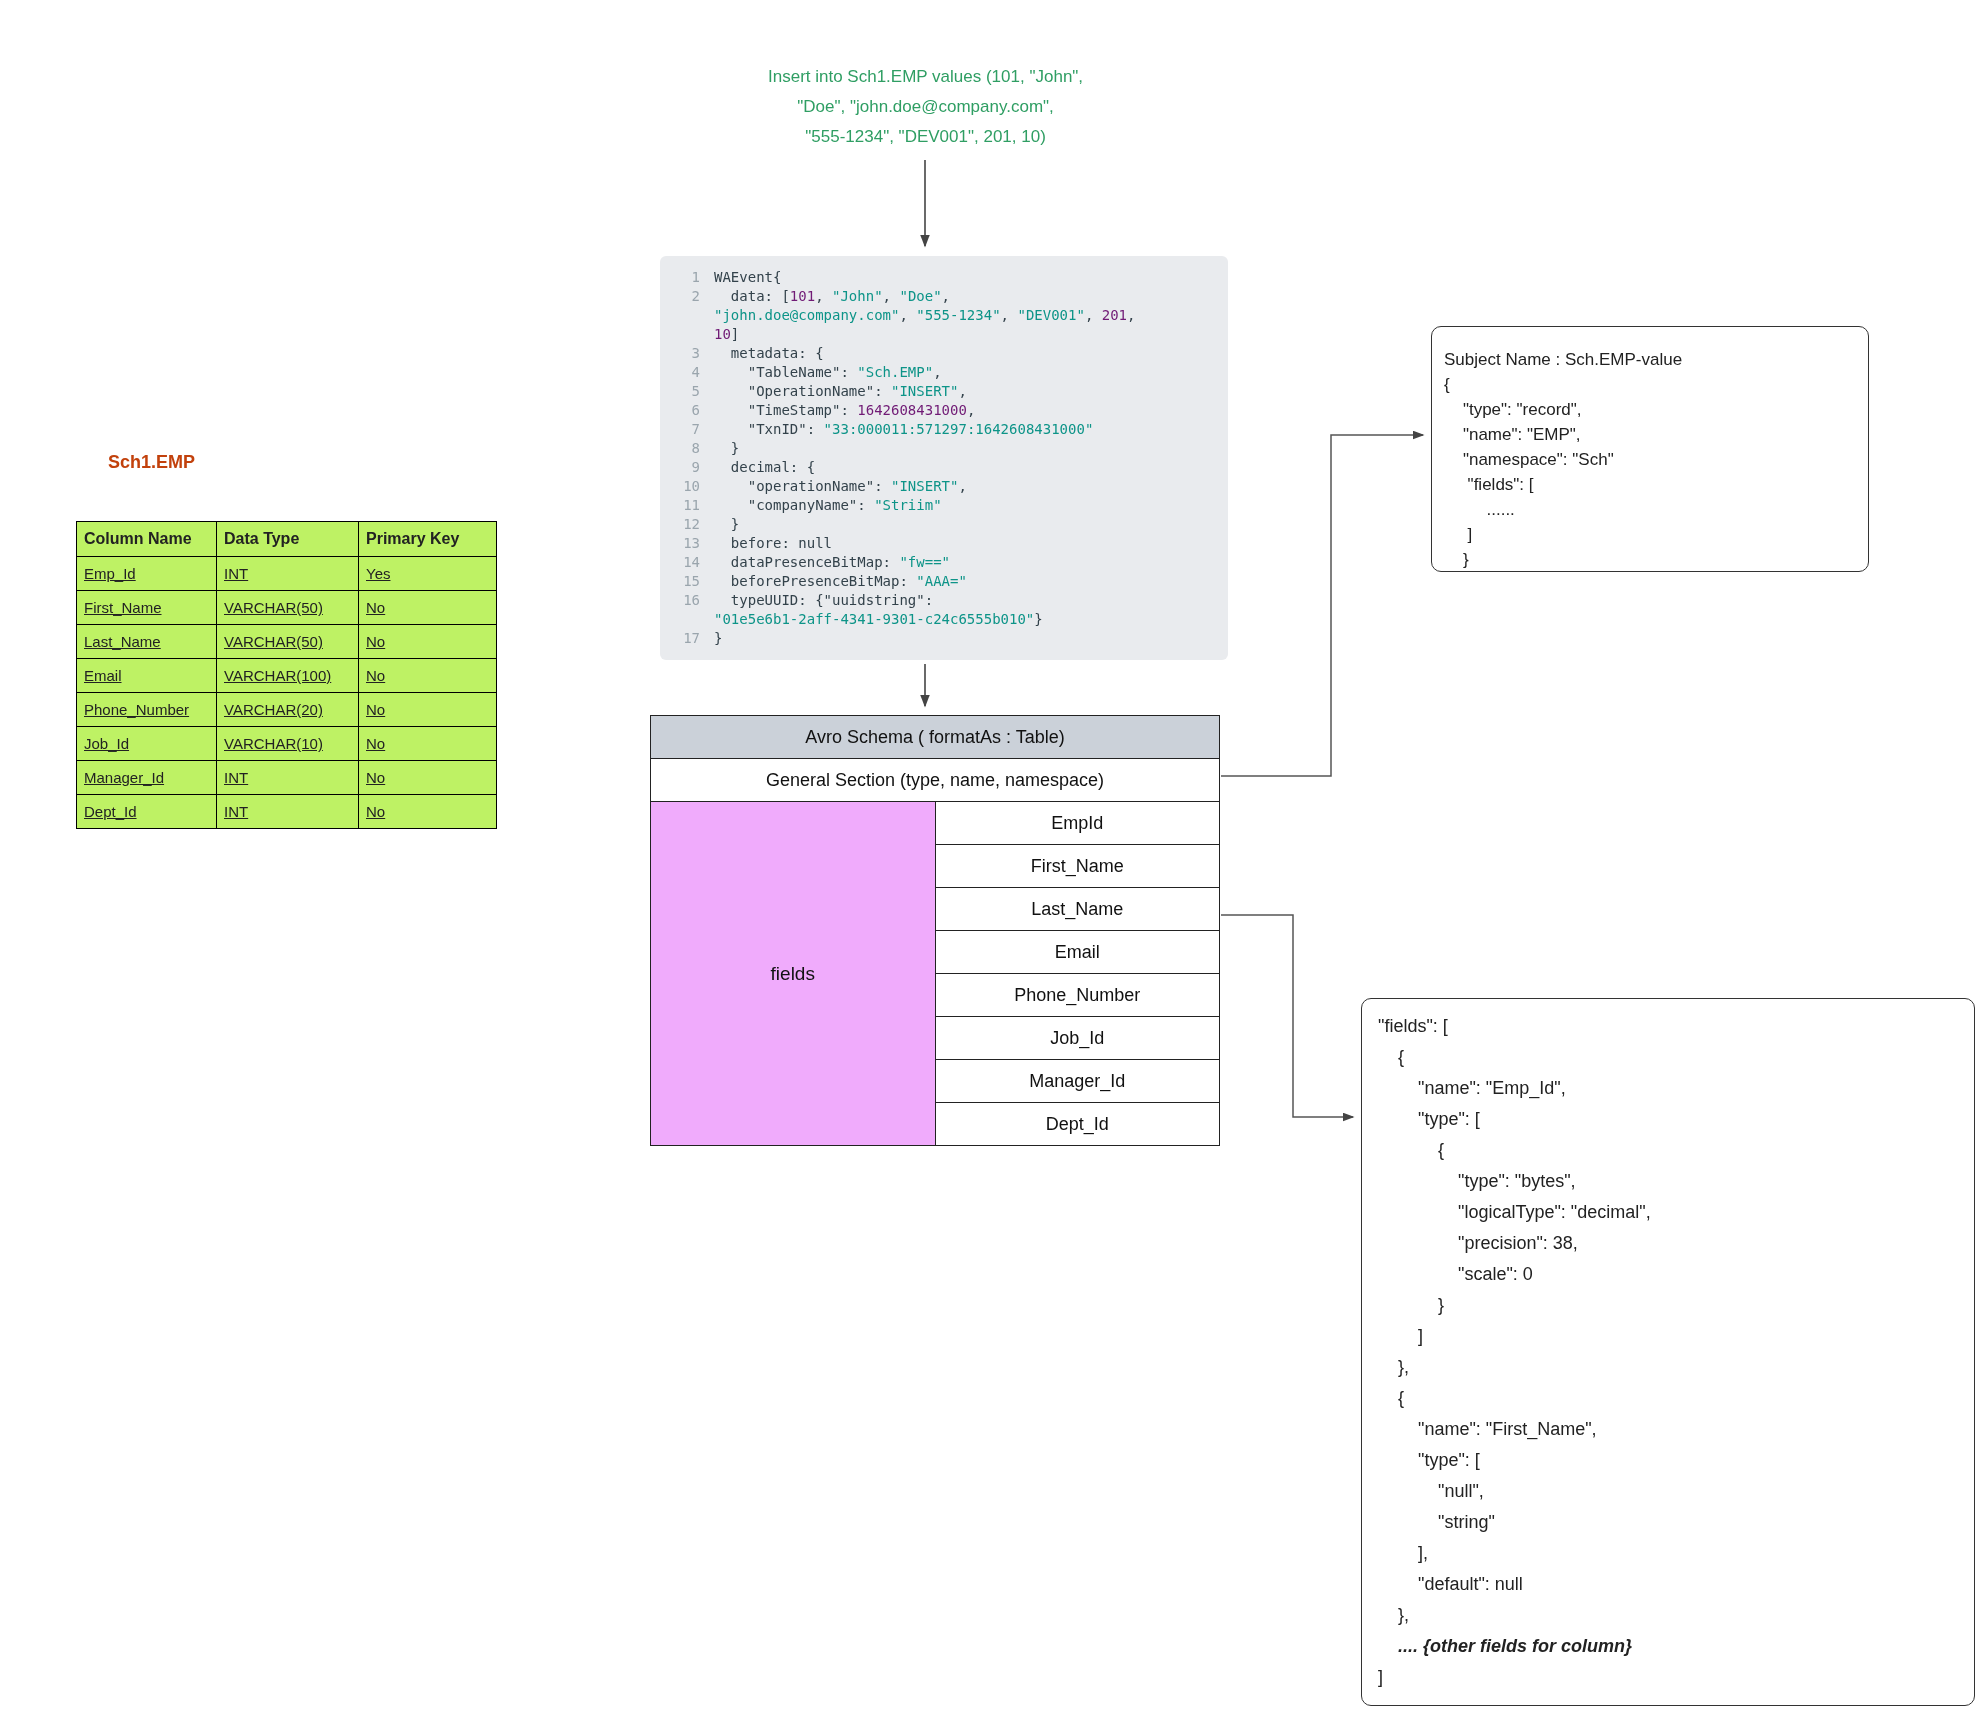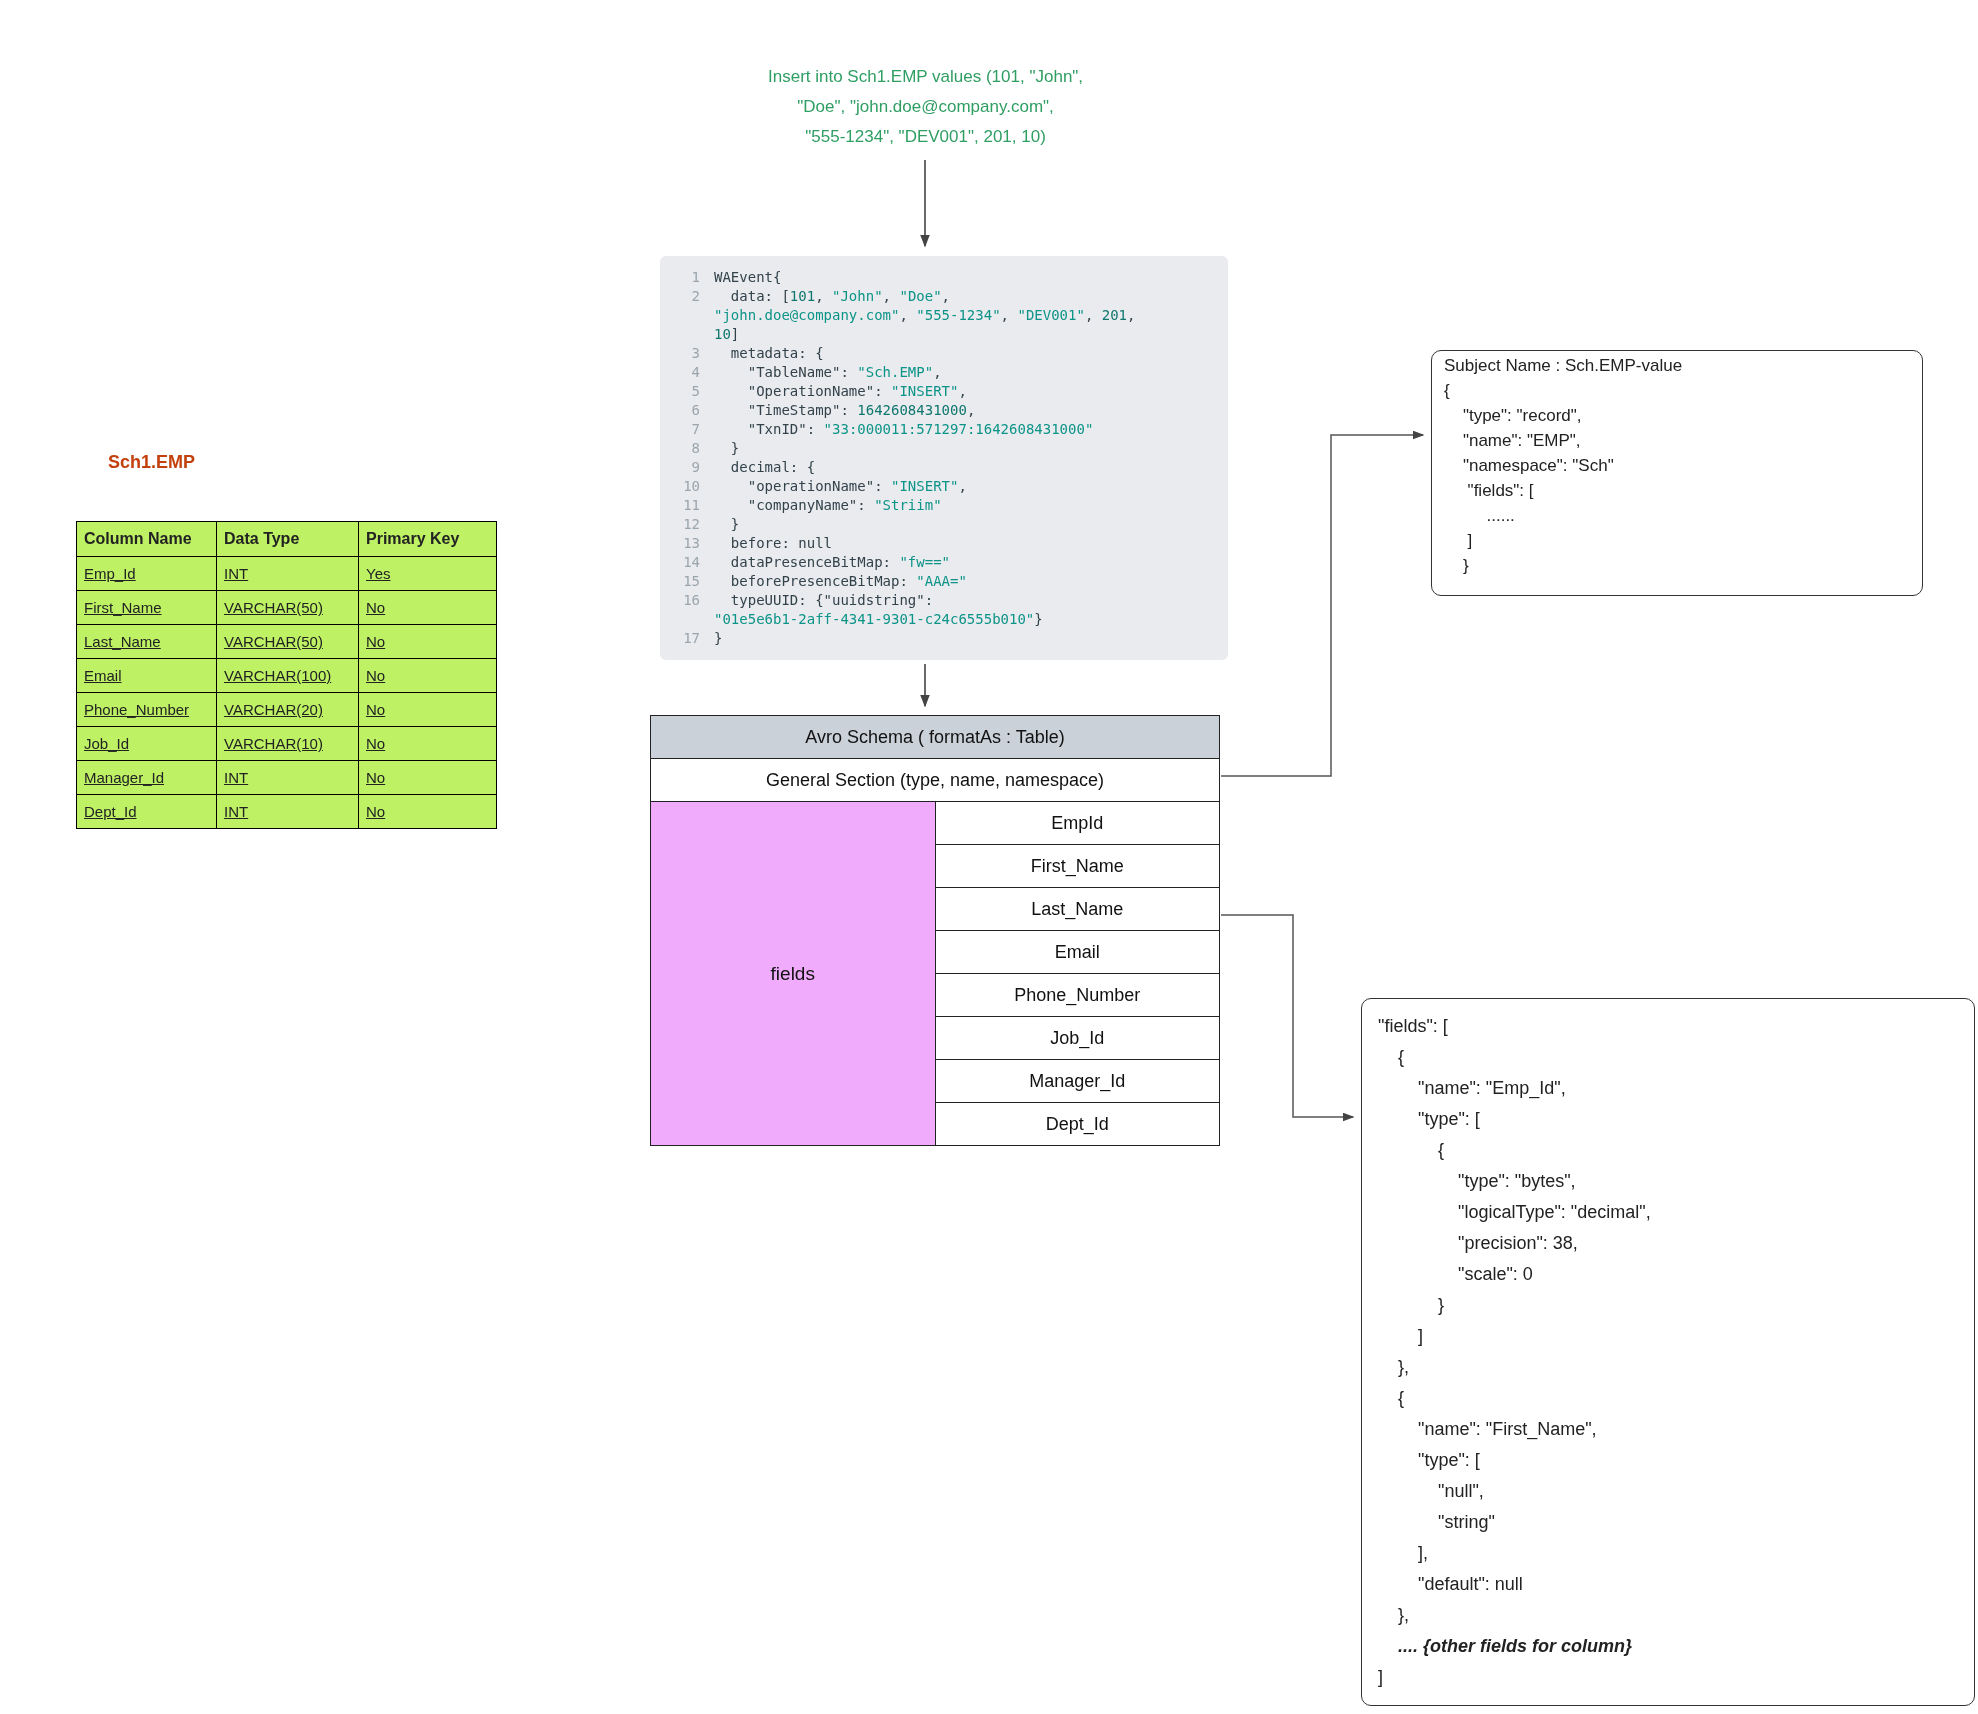--- a/index.html
+++ b/index.html
@@ -8,39 +8,39 @@
   .connectors{position:absolute;left:0;top:0;width:1978px;height:1714px;pointer-events:none;}
 
   .insert-text{position:absolute;left:768px;top:62px;font-size:17px;line-height:30px;color:#2f9e63;text-align:center;}
 
   .code-block{position:absolute;left:660px;top:256px;width:540px;background:#e9ebee;border-radius:6px;
     padding:12px 14px;font-family:"DejaVu Sans Mono","Liberation Mono",monospace;font-size:14px;line-height:19px;color:#33424b;}
   .code-line{display:flex;}
   .ln{flex:0 0 26px;text-align:right;color:#9aa5ad;margin-right:14px;}
   .cd{white-space:pre;}
   .ts{color:#0d9488;}
-  .tn{color:#0f766e;}
+  .tn{color:#701a75;}
   .tk{color:#33424b;}
 
   .emp-title{position:absolute;left:108px;top:452px;font-size:18px;font-weight:bold;color:#c2410c;}
   .emp-table{position:absolute;left:76px;top:521px;border-collapse:collapse;table-layout:fixed;width:420px;background:#bef264;}
   .emp-table th,.emp-table td{border:1px solid #000;padding:8px 7px;text-align:left;overflow:hidden;}
   .emp-table th{font-size:16px;font-weight:bold;}
   .emp-table td{font-size:15px;text-decoration:underline;}
   .emp-table col.c1{width:140px;} .emp-table col.c2{width:142px;} .emp-table col.c3{width:138px;}
 
   .avro-table{position:absolute;left:650px;top:715px;border-collapse:collapse;table-layout:fixed;width:570px;background:#fff;}
   .avro-table td{border:1px solid #222;text-align:center;font-size:18px;color:#111;}
   .avro-title{background:#cbd1d9;height:40px;font-size:19px;}
   .avro-general{height:40px;font-size:19px;}
   .avro-table td.fields-label{background:#f0abfc;width:183px;font-size:19px;}
   .avro-table td.field-cell{height:40px;}
 
   .round-box{position:absolute;border:1.6px solid #333;border-radius:10px;background:#fff;}
-  .subject-box{left:1431px;top:326px;width:492px;height:246px;padding:2px 12px;font-size:17px;line-height:25px;box-sizing:border-box;margin-top:24px;}
+  .subject-box{left:1431px;top:326px;width:438px;height:246px;padding:20px 12px;font-size:17px;line-height:25px;box-sizing:border-box;}
   .fields-box{left:1361px;top:998px;width:614px;padding:12px 16px;font-size:18px;line-height:31px;box-sizing:border-box;}
   .pre-line{white-space:pre;}
   .note-line{white-space:pre;font-weight:bold;font-style:italic;}
 </style>
 </head>
 <body>
 
 <div class="canvas">
 
   <svg class="connectors">

